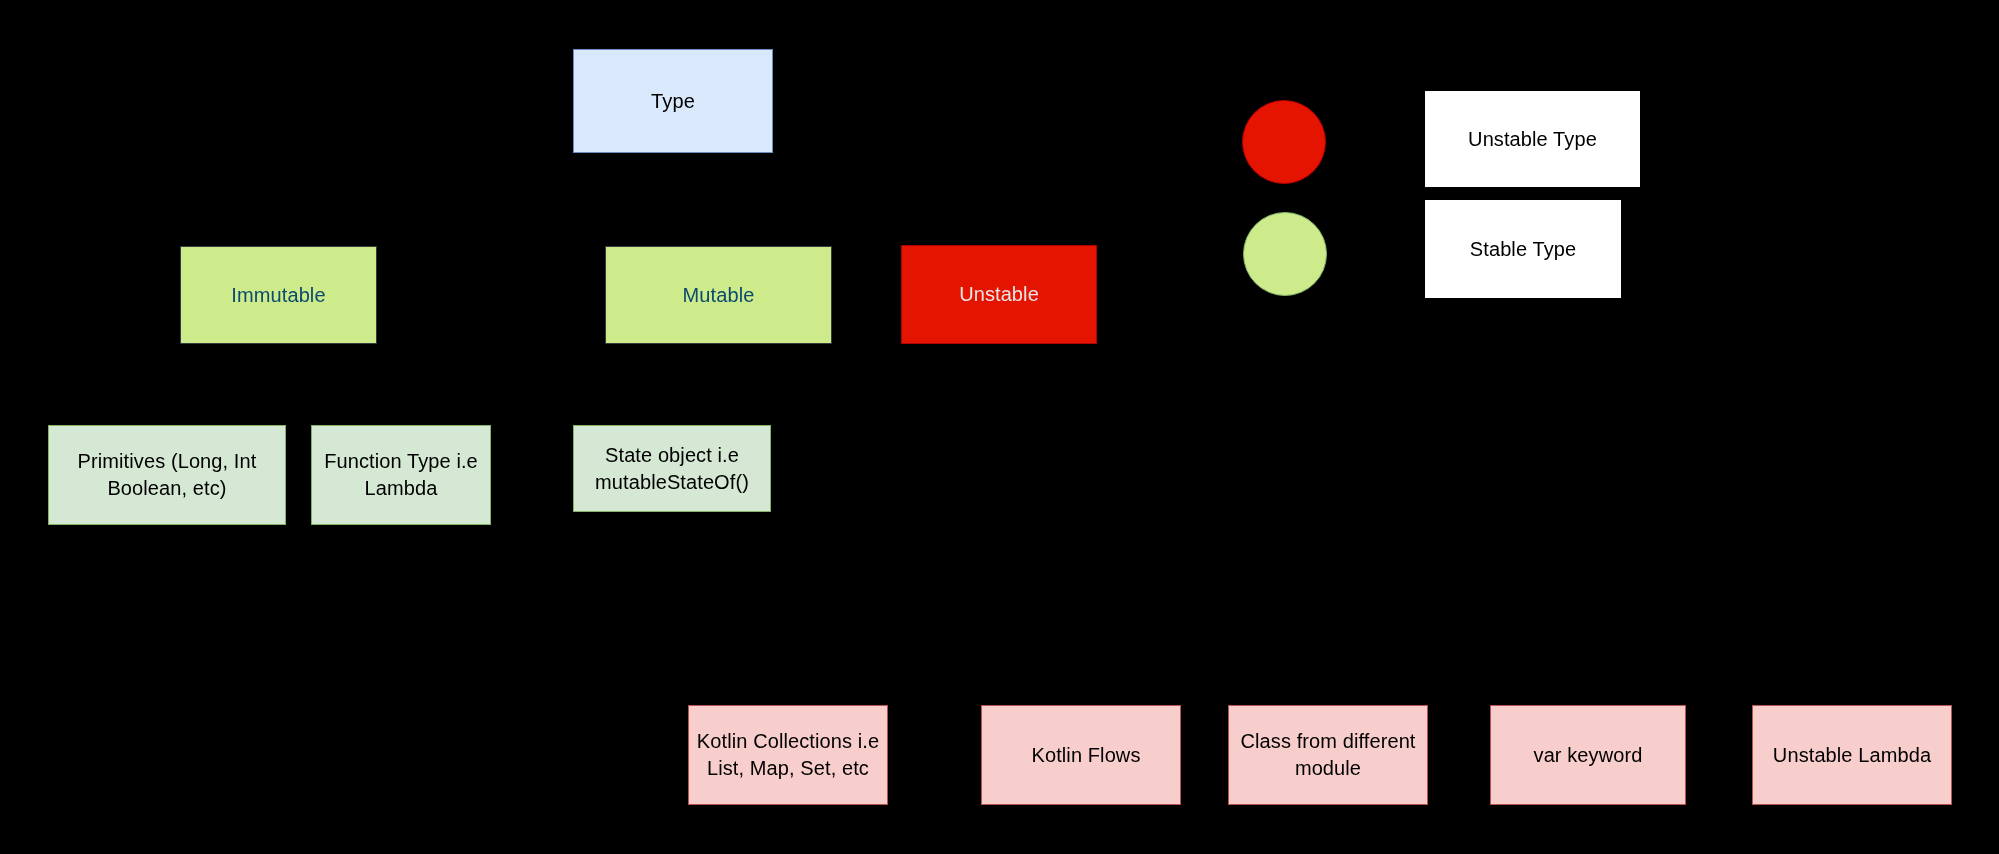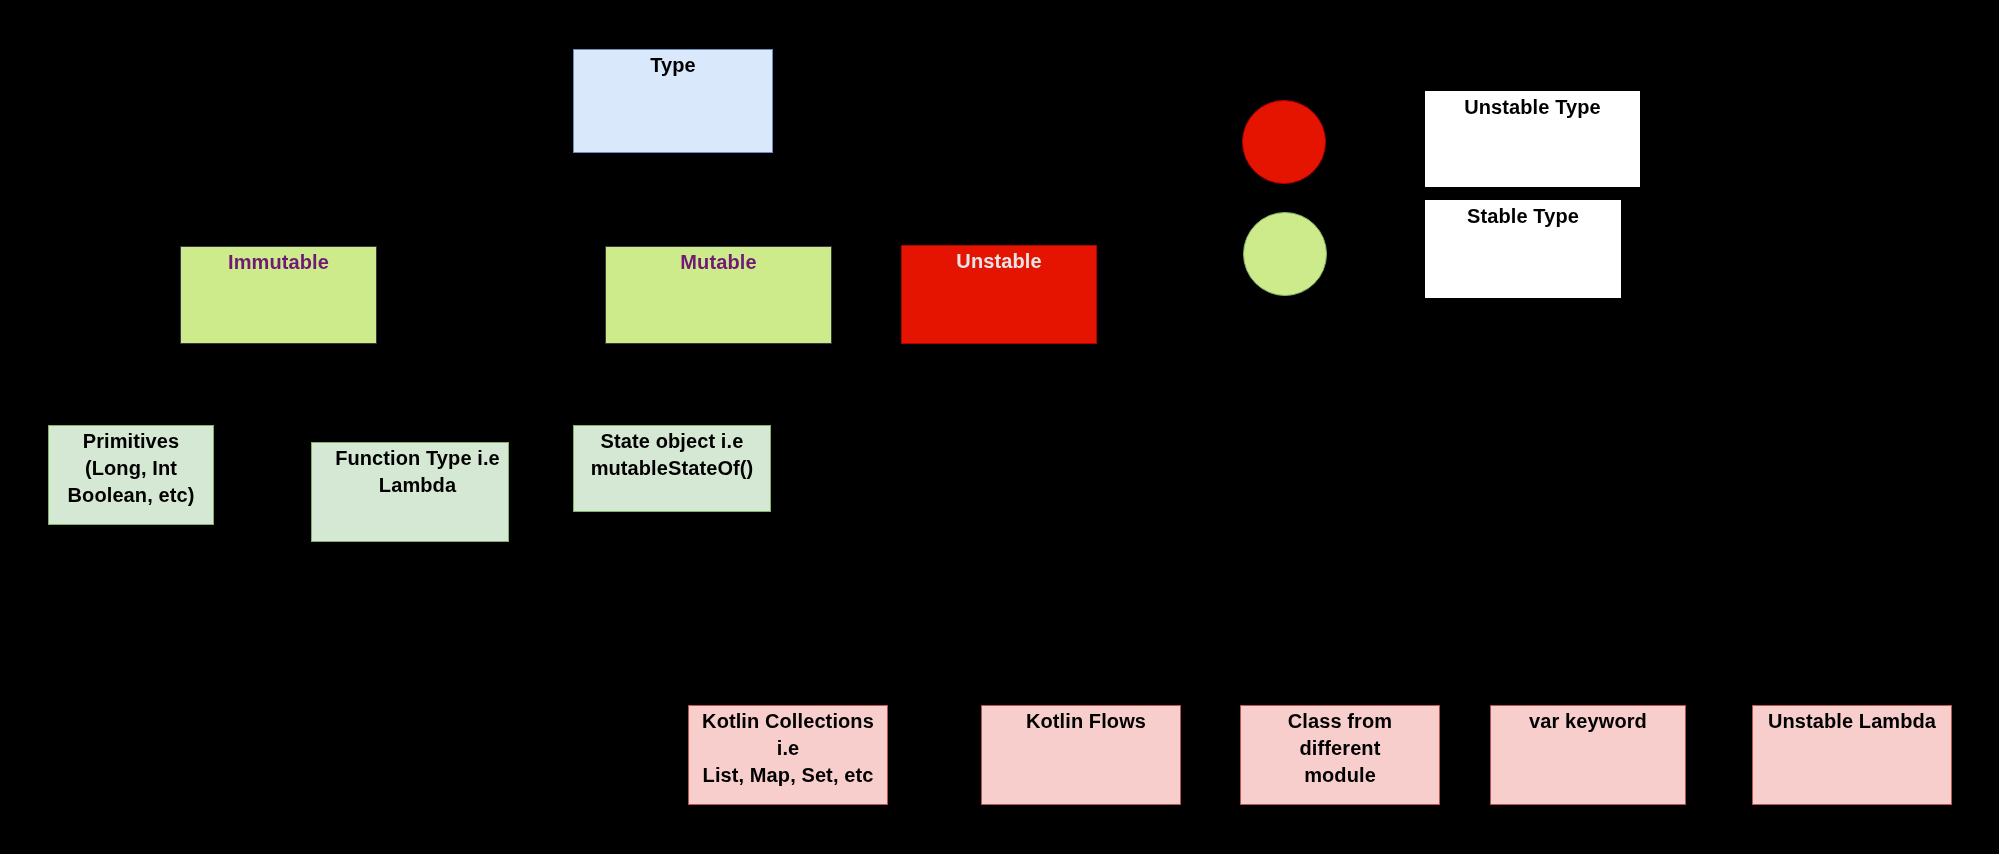--- a/index.html
+++ b/index.html
@@ -17,38 +17,38 @@
   }
   #canvas {
     position: relative;
     width: 1999px;
     height: 854px;
     background: #000000;
   }
   .node {
     position: absolute;
     display: flex;
+    align-items: center;
     justify-content: center;
     text-align: center;
     line-height: 1.35;
     font-size: 20px;
     letter-spacing: 0.1px;
     padding: 2px 6px;
     white-space: pre-line;
-    font-weight: bold;
   }
   .node-type {
     background: #DAE8FC;
     border: 1px solid #6C8EBF;
     color: #000000;
   }
   .node-branch {
     background: #CDEB8B;
     border: 1px solid #36393D;
-    color: #701a75;
+    color: #0c4a6e;
   }
   .node-leaf {
     background: #D5E8D4;
     border: 1px solid #82B366;
     color: #000000;
   }
   .node-unstable {
     background: #E51400;
     border: 1px solid #B20000;
     color: #e5e5e5;
@@ -101,45 +101,45 @@
   </div>
 
   <div class="node node-branch" style="left:605px; top:246px; width:227px; height:98px;">
     <span>Mutable</span>
   </div>
 
   <div class="node node-unstable" style="left:901px; top:245px; width:196px; height:99px;">
     <span>Unstable</span>
   </div>
 
-  <div class="node node-leaf" style="left:48px; top:425px; width:166px; height:100px;">
+  <div class="node node-leaf" style="left:48px; top:425px; width:238px; height:100px;">
     <span>Primitives (Long, Int
 Boolean, etc)</span>
   </div>
 
-  <div class="node node-leaf" style="left:311px; top:442px; width:198px; height:100px;padding-left:21px;">
+  <div class="node node-leaf" style="left:311px; top:425px; width:180px; height:100px;">
     <span>Function Type i.e
 Lambda</span>
   </div>
 
   <div class="node node-leaf" style="left:573px; top:425px; width:198px; height:87px;">
     <span>State object i.e
 mutableStateOf()</span>
   </div>
 
   <div class="node node-pink" style="left:688px; top:705px; width:200px; height:100px;">
     <span>Kotlin Collections i.e
 List, Map, Set, etc</span>
   </div>
 
   <div class="node node-pink" style="left:981px; top:705px; width:200px; height:100px;padding-left:16px;">
     <span>Kotlin Flows</span>
   </div>
 
-  <div class="node node-pink" style="left:1228px; top:705px; width:200px; height:100px;margin-left:12px;">
+  <div class="node node-pink" style="left:1228px; top:705px; width:200px; height:100px;">
     <span>Class from different
 module</span>
   </div>
 
   <div class="node node-pink" style="left:1490px; top:705px; width:196px; height:100px;">
     <span>var keyword</span>
   </div>
 
   <div class="node node-pink" style="left:1752px; top:705px; width:200px; height:100px;">
     <span>Unstable Lambda</span>

